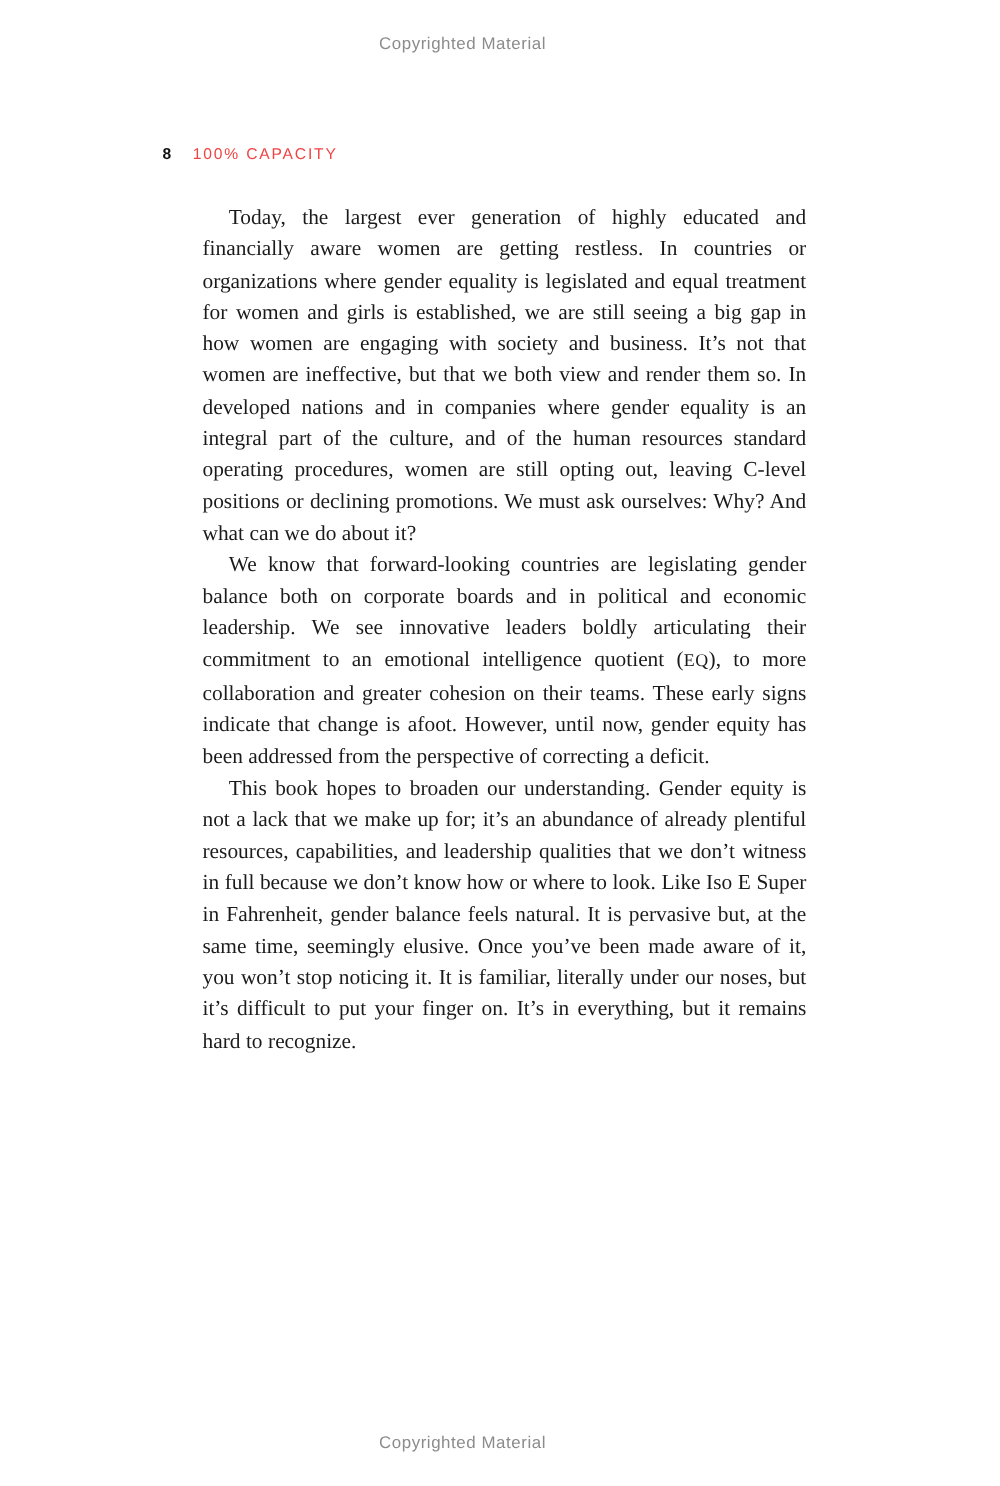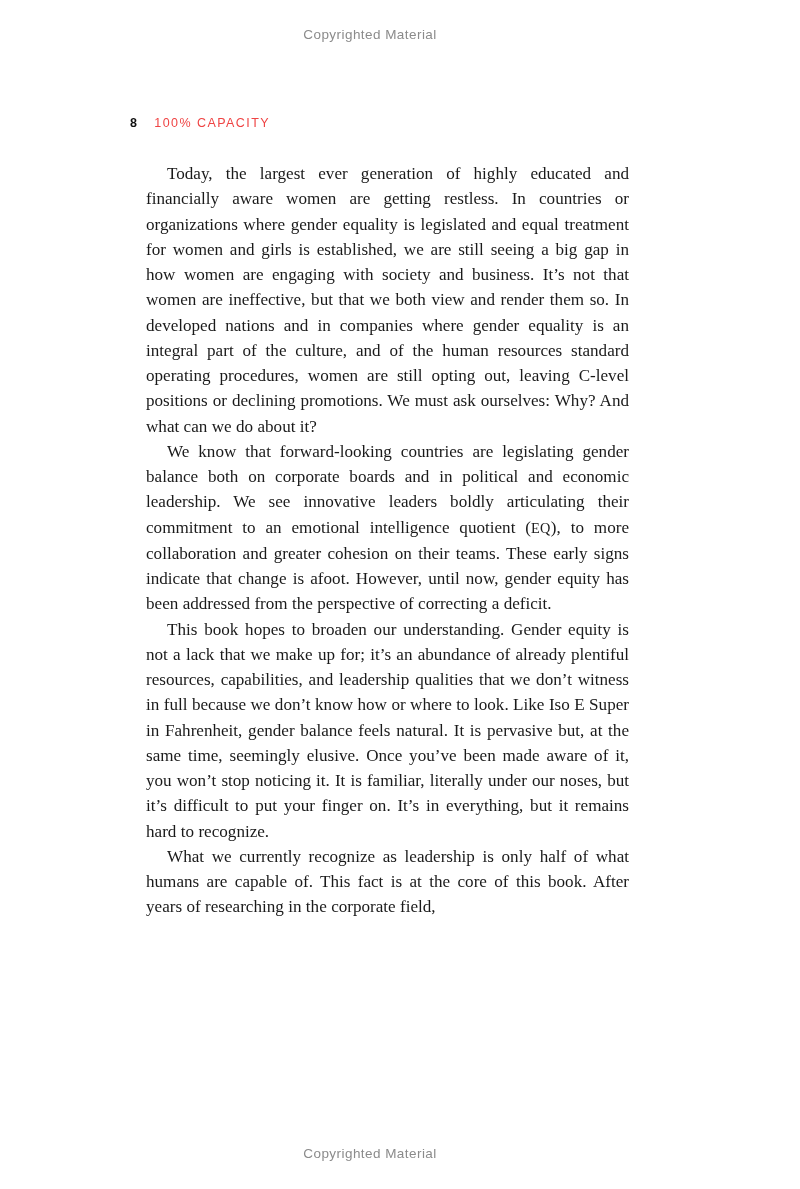--- a/index.html
+++ b/index.html
@@ -54,21 +54,21 @@
     font-weight: normal;
     color: #ef4444;
     letter-spacing: 1.45px;
     margin-left: 17px;
     text-transform: uppercase;
   }
 
   
   .text-block {
     position: absolute;
-    left: 146px;
+    left: 162px;
     top: 161px;
     width: 483px;
   }
   .para {
     margin: 0;
     font-size: 17.1px;
     line-height: 25.25px;
     text-align: justify;
     text-justify: inter-word;
     text-indent: 21px;
@@ -94,19 +94,18 @@
   </div>
 
   <div class="text-block">
 
     <p class="para">Today, the largest ever generation of highly educated and financially aware women are getting restless. In countries or organizations where gender equality is legislated and equal treatment for women and girls is established, we are still seeing a big gap in how women are engaging with society and business. It’s not that women are ineffective, but that we both view and render them so. In developed nations and in companies where gender equality is an integral part of the culture, and of the human resources standard operating pro­cedures, women are still opting out, leaving C-level positions or declining promotions. We must ask ourselves: Why? And what can we do about it?</p>
 
     <p class="para"><span>We know that forward-looking countries are legislating gender balance both on corporate boards and in political and economic leadership. We see innovative leaders boldly articulating their commitment to an emotional intelligence quotient (</span><span class="smallcaps">EQ</span><span>), to more collaboration and greater cohesion on their teams. These early signs indicate that change is afoot. However, until now, gender equity has been addressed from the perspective of correcting a deficit.</span></p>
 
     <p class="para">This book hopes to broaden our understanding. Gender equity is not a lack that we make up for; it’s an abundance of already plentiful resources, capabilities, and leadership qualities that we don’t witness in full because we don’t know how or where to look. Like Iso E Super in Fahrenheit, gen­der balance feels natural. It is pervasive but, at the same time, seemingly elusive. Once you’ve been made aware of it, you won’t stop noticing it. It is familiar, literally under our noses, but it’s difficult to put your finger on. It’s in everything, but it remains hard to recognize.</p>
 
-    <p class="para">What we currently recognize as leadership is only half of what humans are capable of. This fact is at the core of this book. After years of researching in the corporate field,</p>
 
   </div>
 
   <div class="watermark watermark-bottom">Copyrighted Material</div>
 
 </div>
 
 </body></html>

